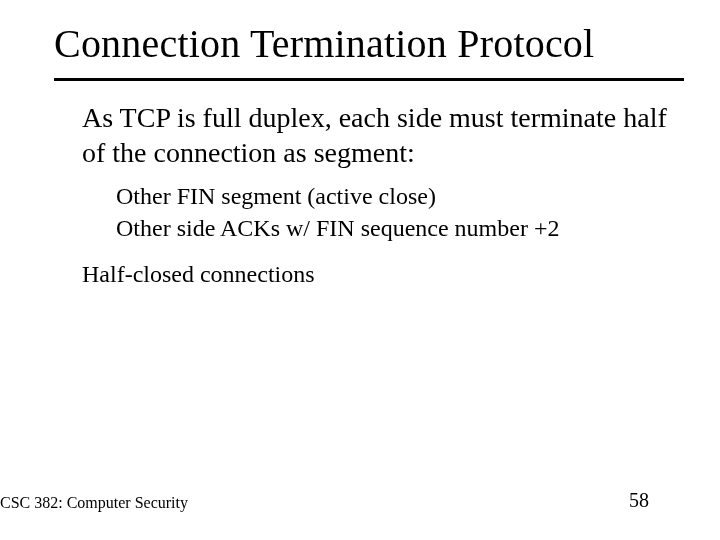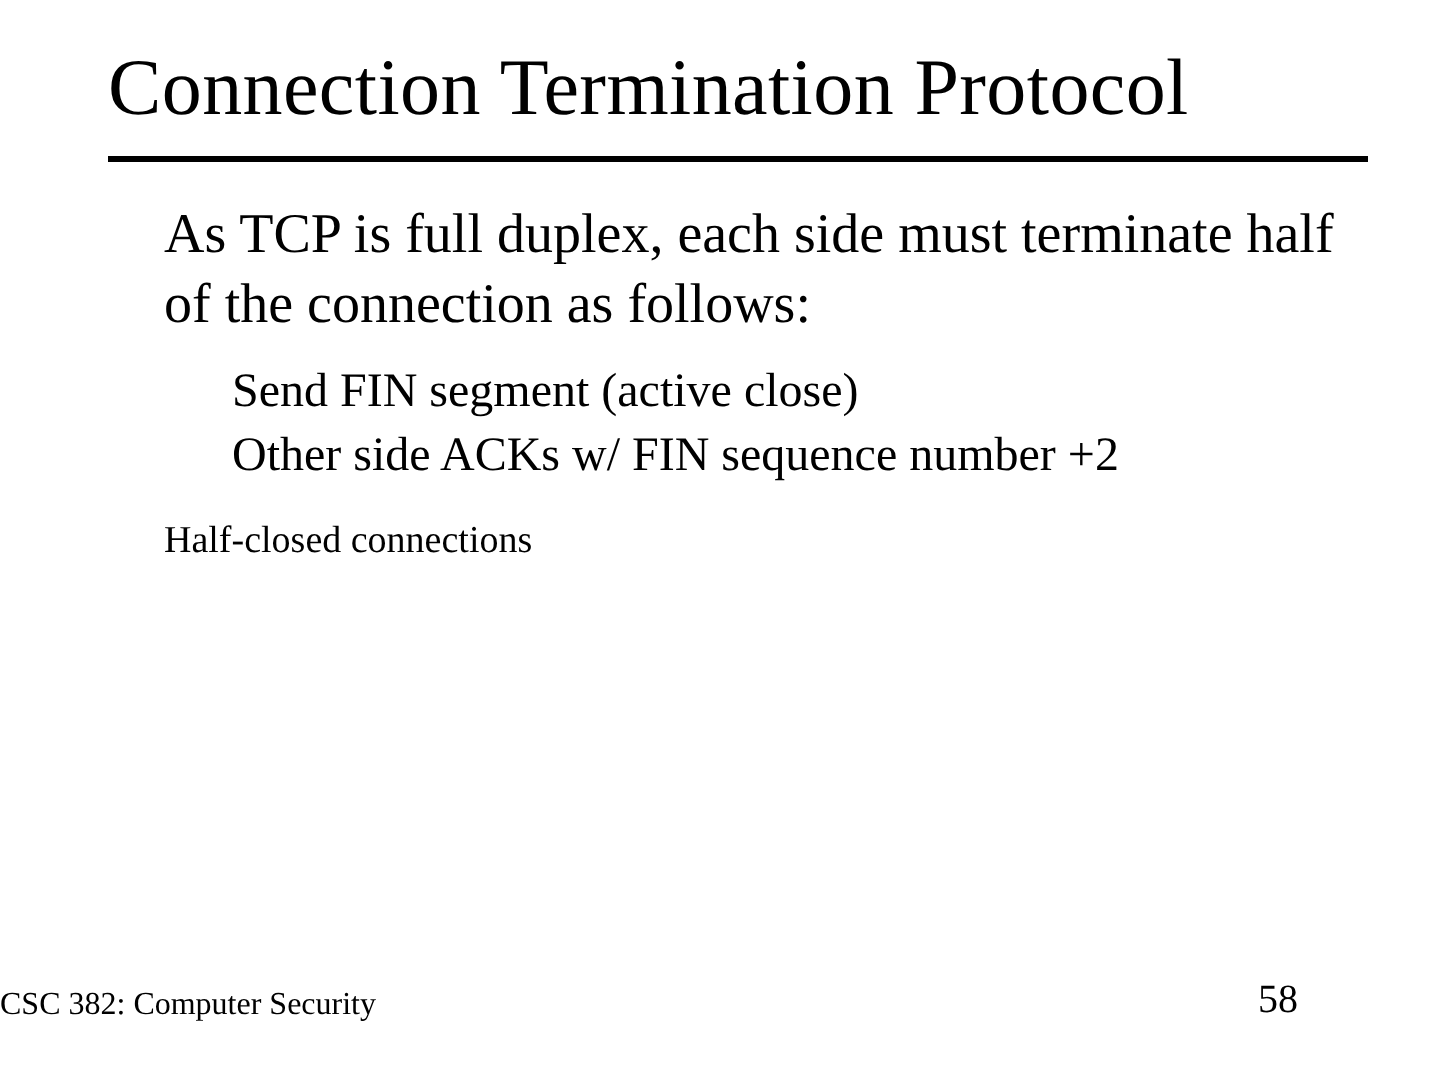--- a/index.html
+++ b/index.html
@@ -47,21 +47,21 @@
     margin: 0 0 10px 0;
   }
   .sub {
     margin-left: 34px;
     font-size: 24px;
     line-height: 1.35;
     margin-top: 6px;
     margin-bottom: 14px;
   }
   .p2 {
-    font-size: 19px;
+    font-size: 24px;
     line-height: 1.25;
     margin: 6px 0 6px 0;
   }
   .sub2 {
     margin-left: 34px;
     font-size: 24px;
     line-height: 1.35;
     margin-top: 6px;
   }
   .mono {
@@ -85,24 +85,24 @@
 </style>
 </head>
 <body>
 
 <div class="slide">
 
   <div class="title">Connection Termination Protocol</div>
   <div class="rule"></div>
 
   <div class="body">
-    <p class="p1">As TCP is full duplex, each side must terminate half of the connection as follows:</p>
+    <p class="p1">As TCP is full duplex, each side must terminate half of the connection as segment:</p>
 
     <div class="sub">
-      <div>Send FIN segment (active close)</div>
+      <div>Other FIN segment (active close)</div>
       <div>Other side ACKs w/ FIN sequence number +2</div>
     </div>
 
     <p class="p2">Half-closed connections</p>
 
   </div>
 
   <div class="footer-left">CSC 382: Computer Security</div>
   <div class="footer-right">58</div>
 

